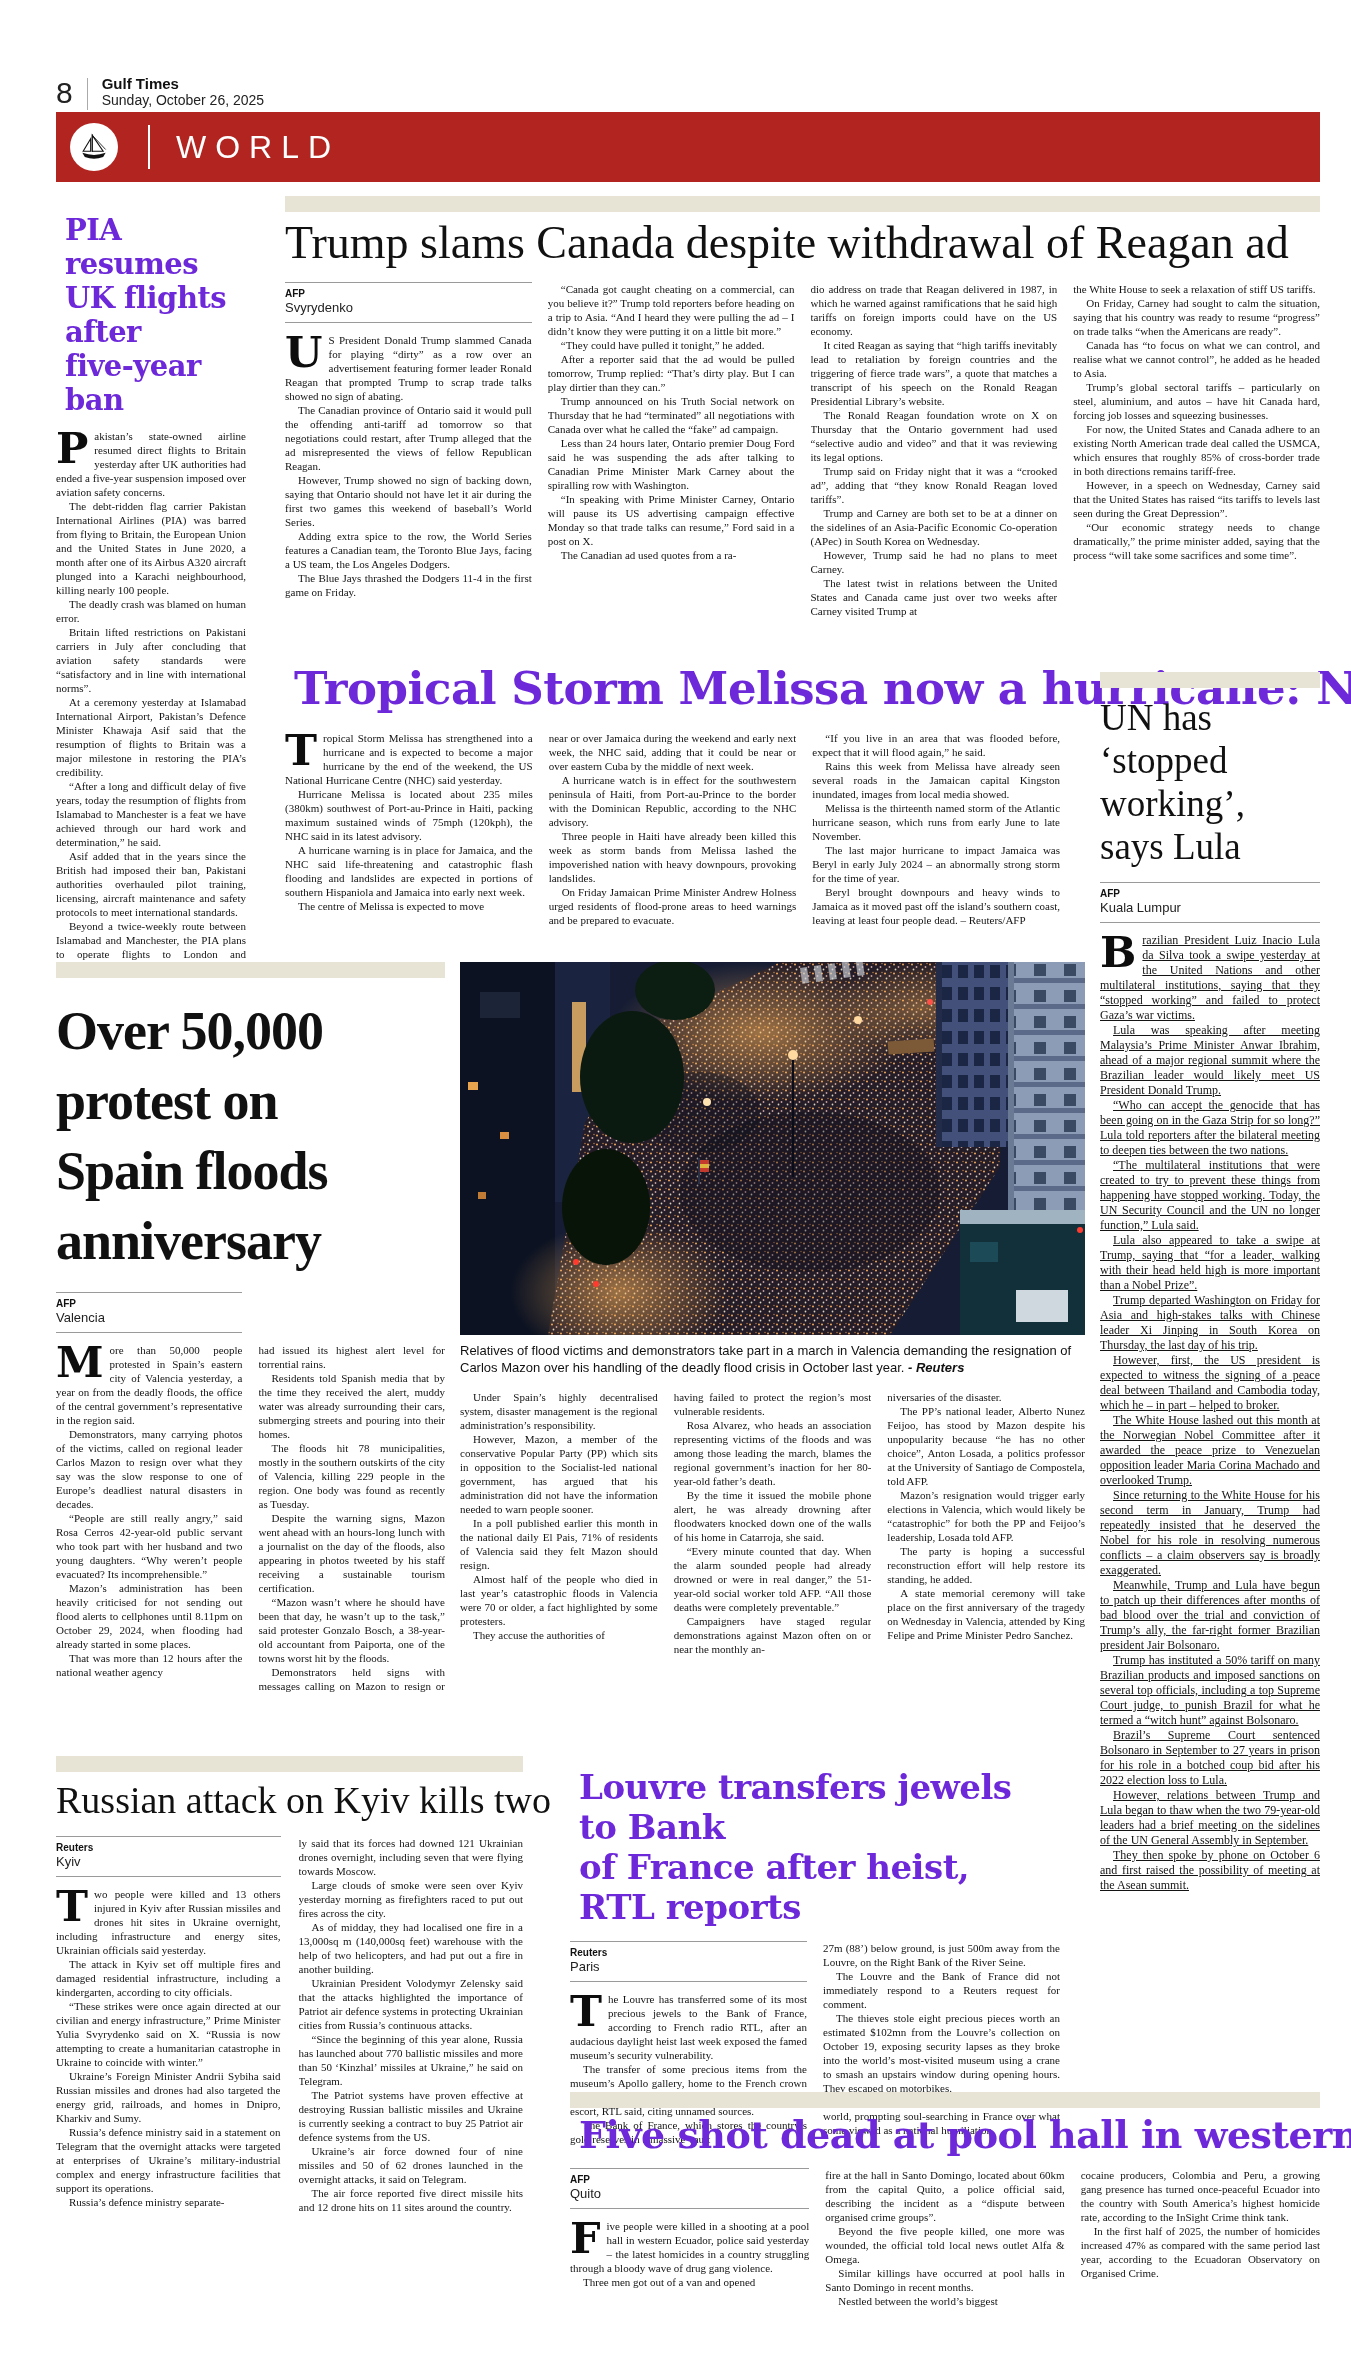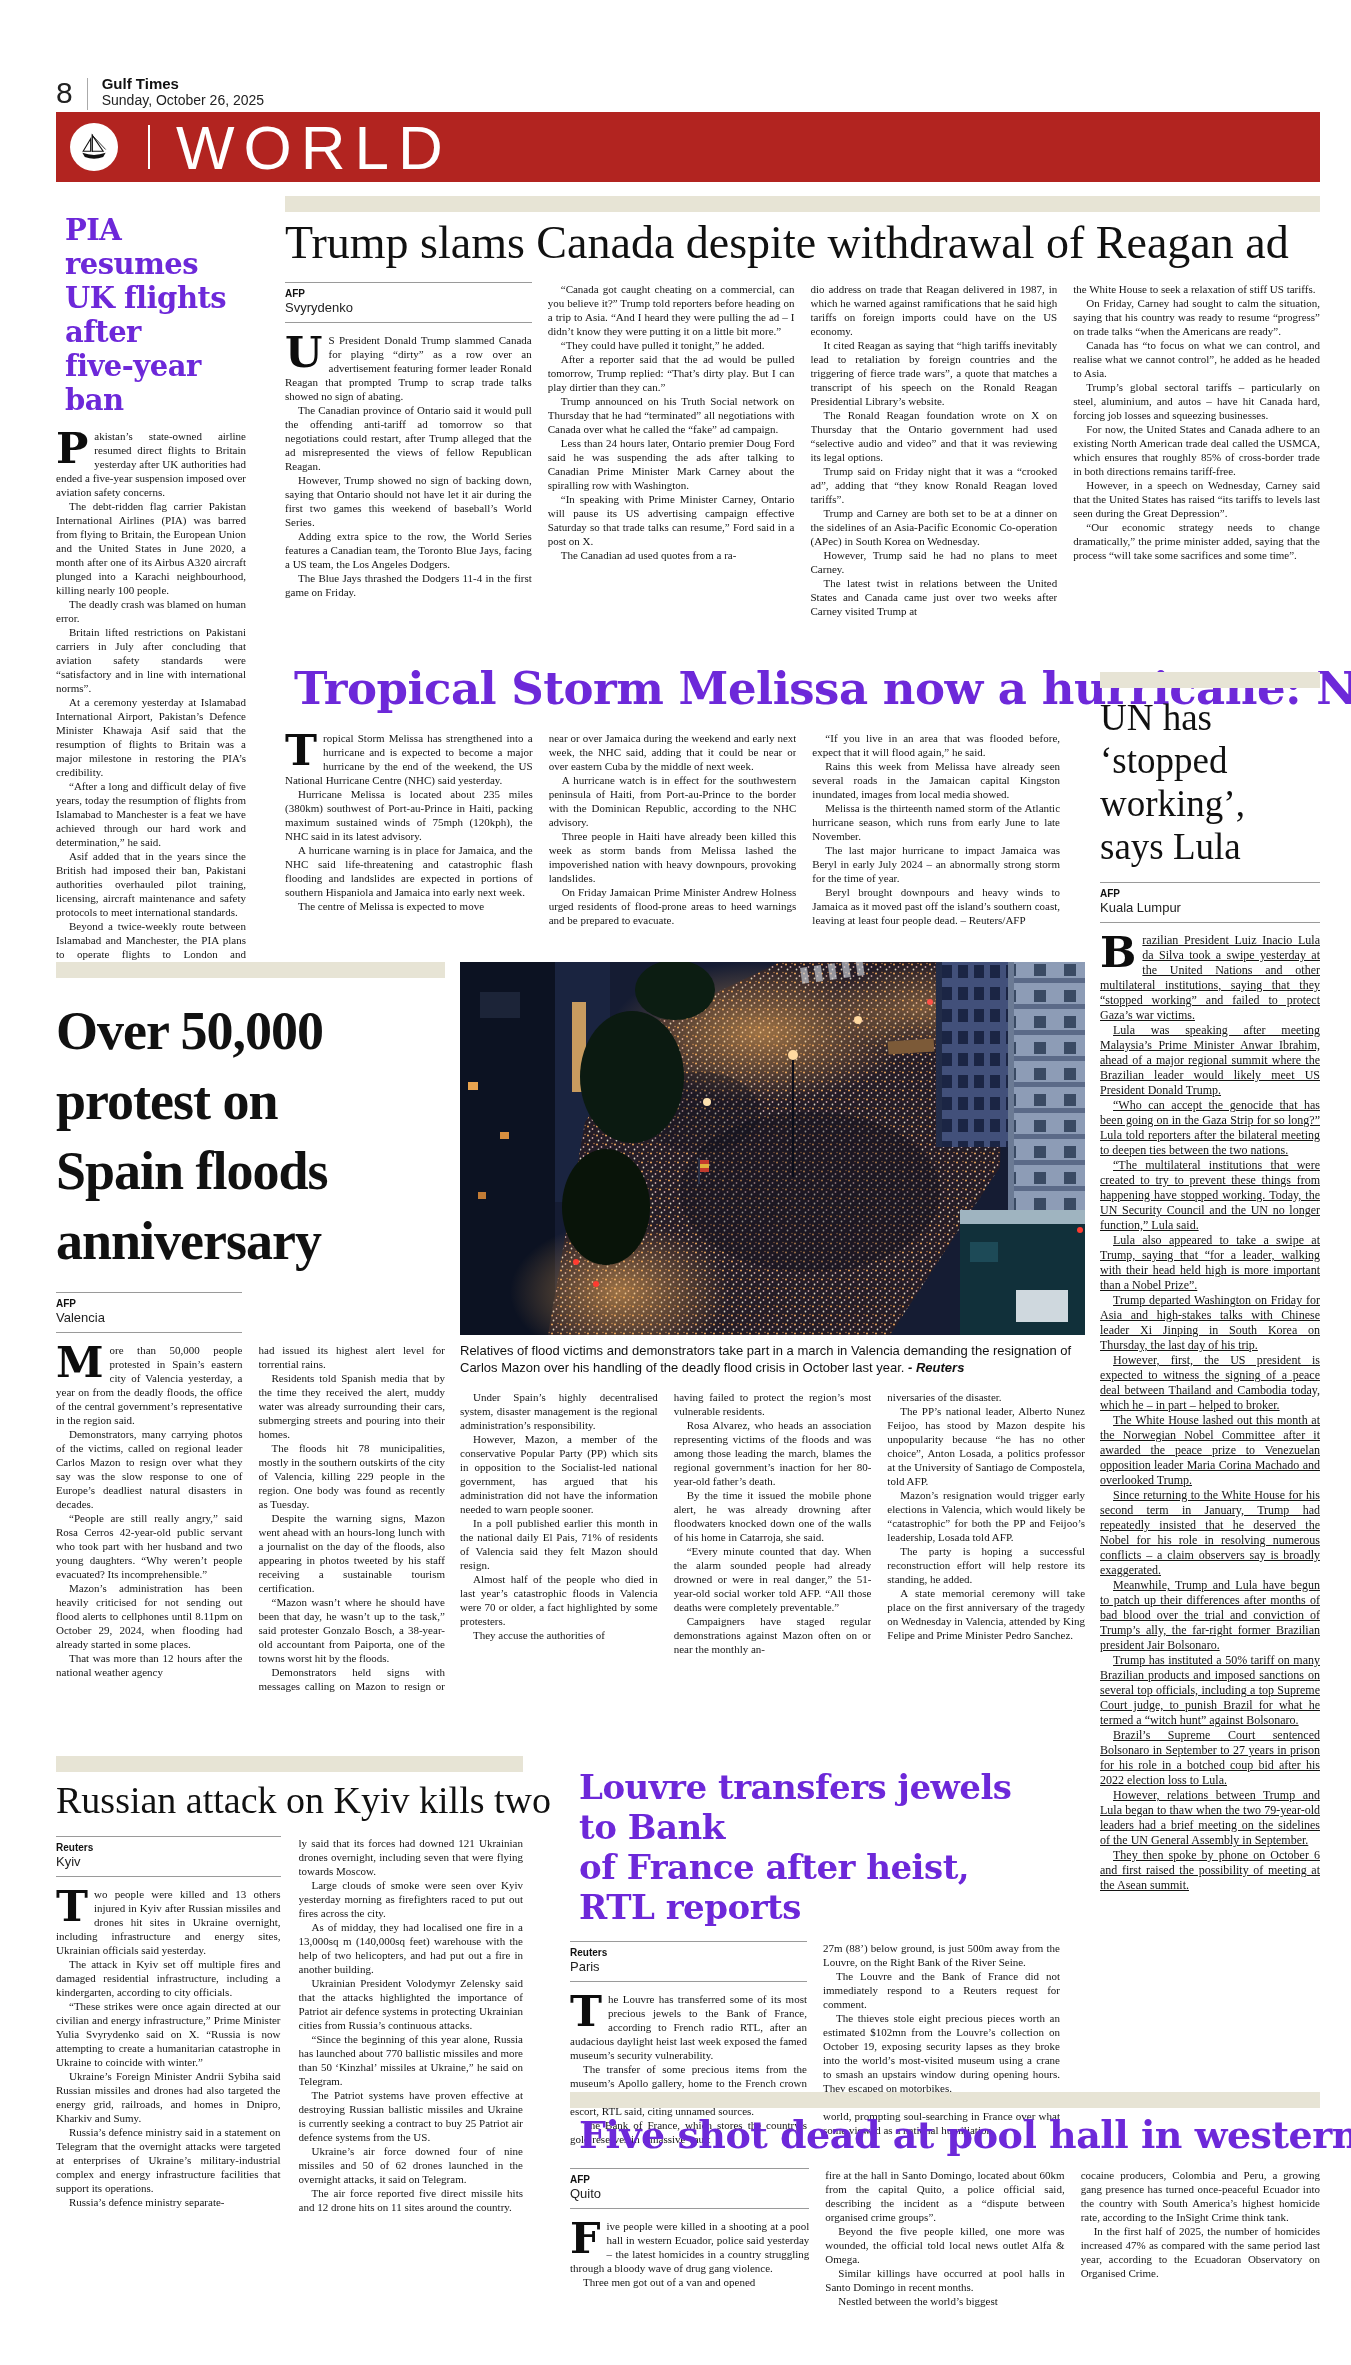--- a/index.html
+++ b/index.html
@@ -11,21 +11,21 @@
   .hdr-num { font-family:"Liberation Sans", sans-serif; font-size:30px; font-weight:normal; color:#222; }
   .hdr-divider { width:1px; background:#aaa; }
   .hdr-pub { font-family:"Liberation Sans", sans-serif; font-size:15px; font-weight:bold; color:#111; line-height:16px;}
   .hdr-date { font-family:"Liberation Sans", sans-serif; font-size:14px; color:#222; line-height:16px; }
 
   
   .banner { display:flex; align-items:center; }
   .banner-circle { width:48px; height:48px; border-radius:50%; background:#fff; margin-left:14px;
                    display:flex; align-items:center; justify-content:center; }
   .banner-bar { width:2px; height:44px; background:#fff; margin:0 26px 0 30px; }
-  .banner-title { font-family:"Liberation Sans", sans-serif; font-size:62px; color:#fff;
+  .banner-title { font-family:"Liberation Sans", sans-serif; font-size:32px; color:#fff;
                   letter-spacing:9px; font-weight:normal; }
 
   
   .kicker { height:16px; }
 
   
   .hl-serif { font-family:"Liberation Serif", serif; font-weight:normal; color:#111; margin:0; }
   .hl-slab  { font-family:"DejaVu Serif", serif; font-weight:bold; color:#6d28d9; margin:9px; letter-spacing:-0.5px; }
 
   
@@ -107,21 +107,21 @@
             <p class="para">Adding extra spice to the row, the World Series features a Canadian team, the Toronto Blue Jays, facing a US team, the Los Angeles Dodgers.</p>
             <p class="para">The Blue Jays thrashed the Dodgers 11-4 in the first game on Friday.</p>
           </div>
       </div>
       <div class="col">
           <p class="para">“Canada got caught cheating on a commercial, can you believe it?” Trump told reporters before heading on a trip to Asia. “And I heard they were pulling the ad – I didn’t know they were putting it on a little bit more.”</p>
           <p class="para">“They could have pulled it tonight,” he added.</p>
           <p class="para">After a reporter said that the ad would be pulled tomorrow, Trump replied: “That’s dirty play. But I can play dirtier than they can.”</p>
           <p class="para">Trump announced on his Truth Social network on Thursday that he had “terminated” all negotiations with Canada over what he called the “fake” ad campaign.</p>
           <p class="para">Less than 24 hours later, Ontario premier Doug Ford said he was suspending the ads after talking to Canadian Prime Minister Mark Carney about the spiralling row with Washington.</p>
-          <p class="para">“In speaking with Prime Minister Carney, Ontario will pause its US advertising campaign effective Saturday so that trade talks can resume,” Ford said in a post on X.</p>
+          <p class="para">“In speaking with Prime Minister Carney, Ontario will pause its US advertising campaign effective Monday so that trade talks can resume,” Ford said in a post on X.</p>
           <p class="para">The Canadian ad used quotes from a ra-</p>
         </div>
       <div class="col">
           <p class="para cont">dio address on trade that Reagan delivered in 1987, in which he warned against ramifications that he said high tariffs on foreign imports could have on the US economy.</p>
           <p class="para">It cited Reagan as saying that “high tariffs inevitably lead to retaliation by foreign countries and the triggering of fierce trade wars”, a quote that matches a transcript of his speech on the Ronald Reagan Presidential Library’s website.</p>
           <p class="para">The Ronald Reagan foundation wrote on X on Thursday that the Ontario government had used “selective audio and video” and that it was reviewing its legal options.</p>
           <p class="para">Trump said on Friday night that it was a “crooked ad”, adding that “they know Ronald Reagan loved tariffs”.</p>
           <p class="para">Trump and Carney are both set to be at a dinner on the sidelines of an Asia-Pacific Economic Co-operation (APec) in South Korea on Wednesday.</p>
           <p class="para">However, Trump said he had no plans to meet Carney.</p>
           <p class="para">The latest twist in relations between the United States and Canada came just over two weeks after Carney visited Trump at</p>

